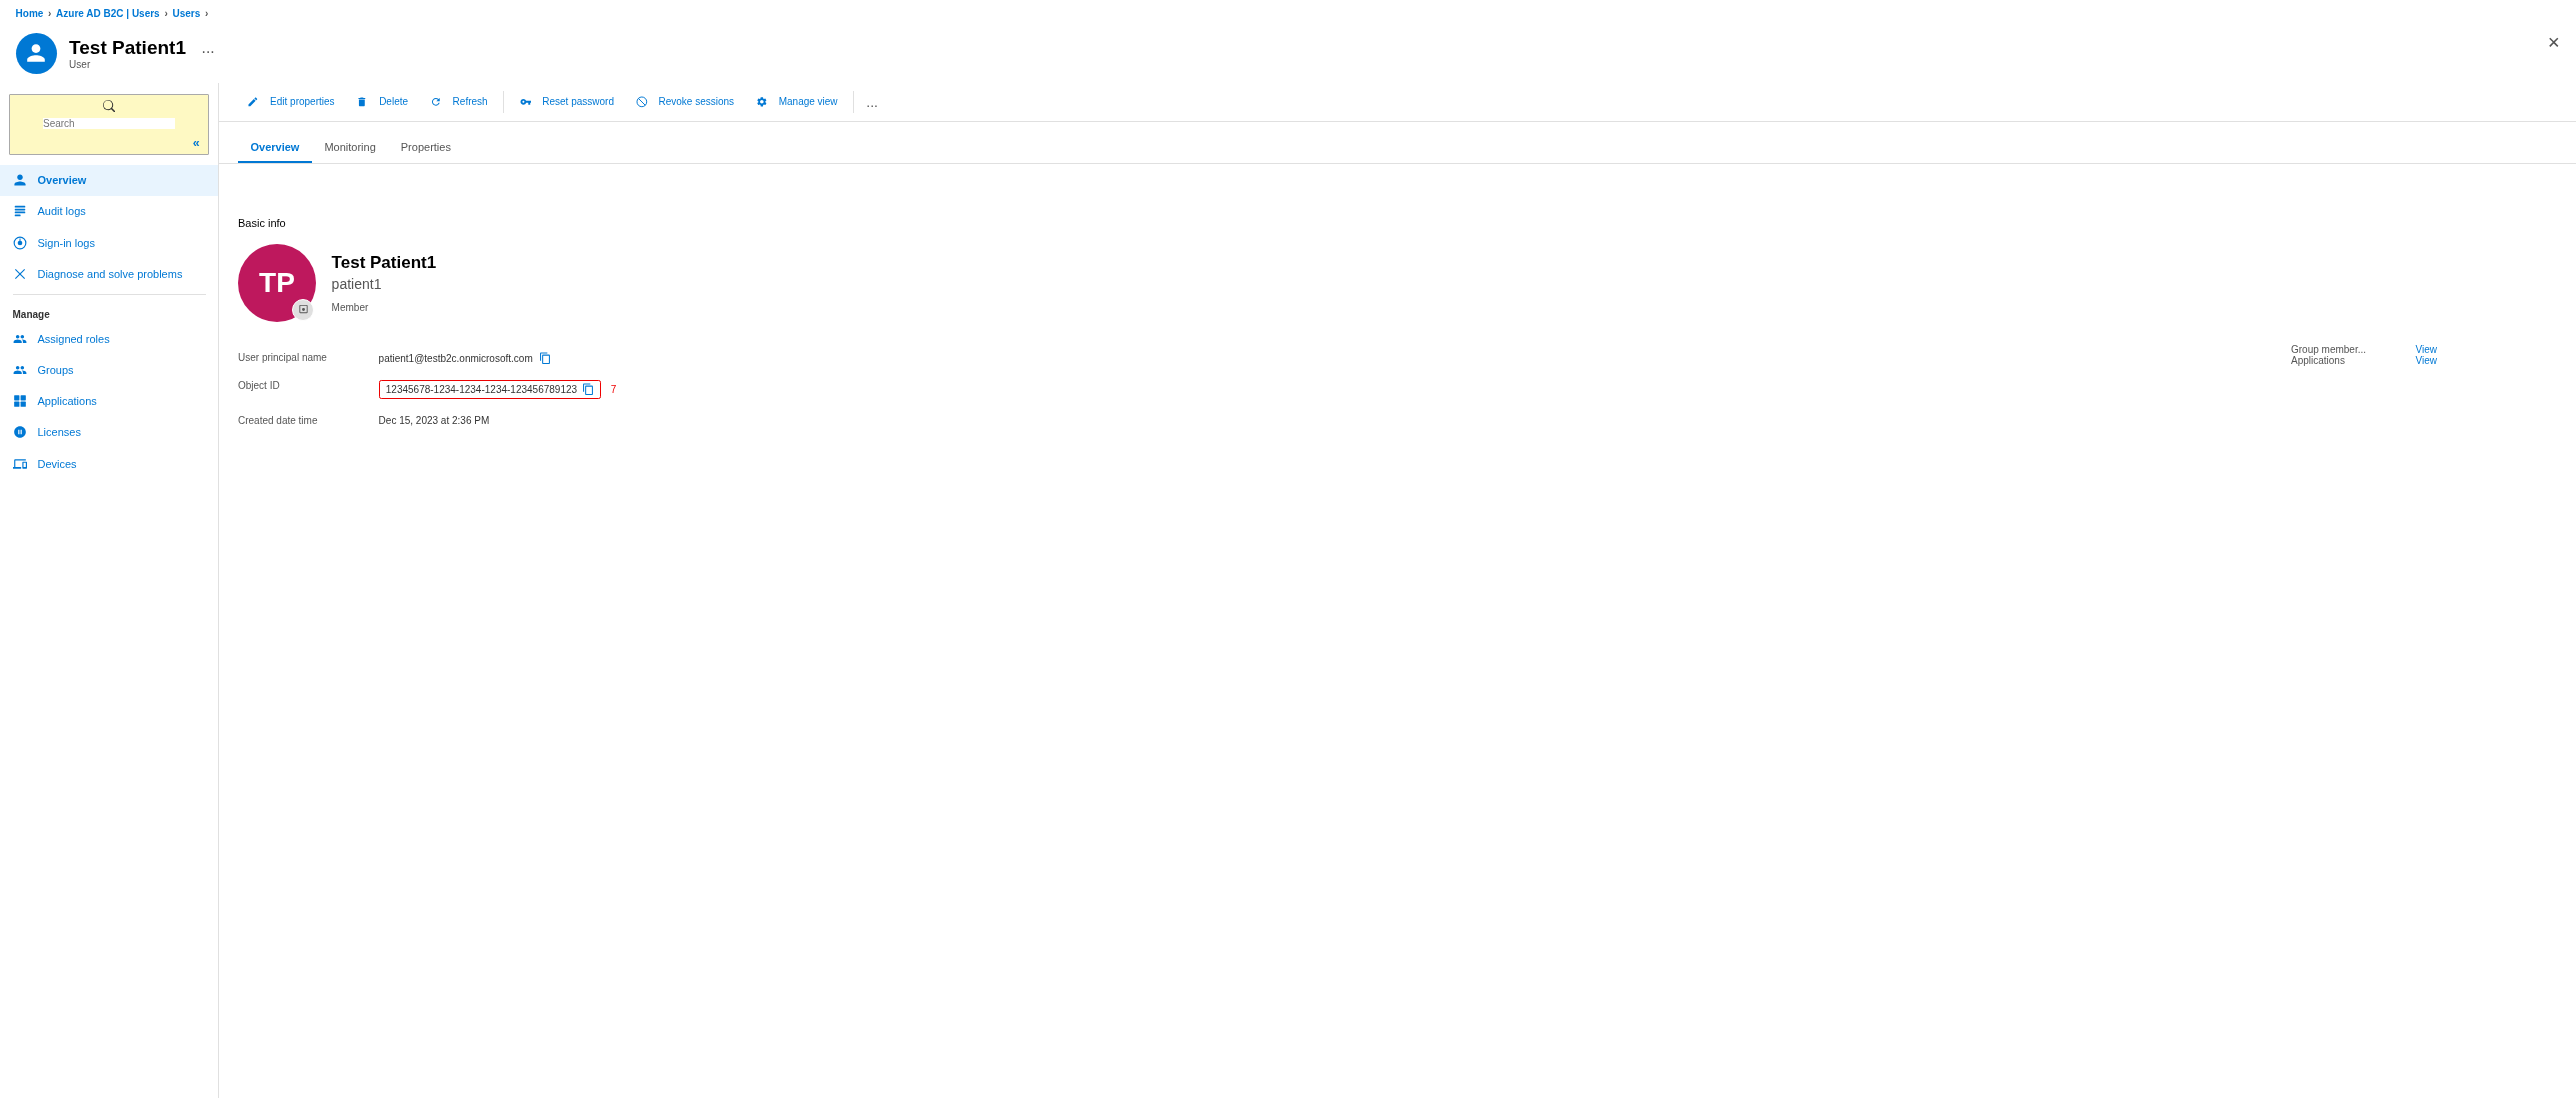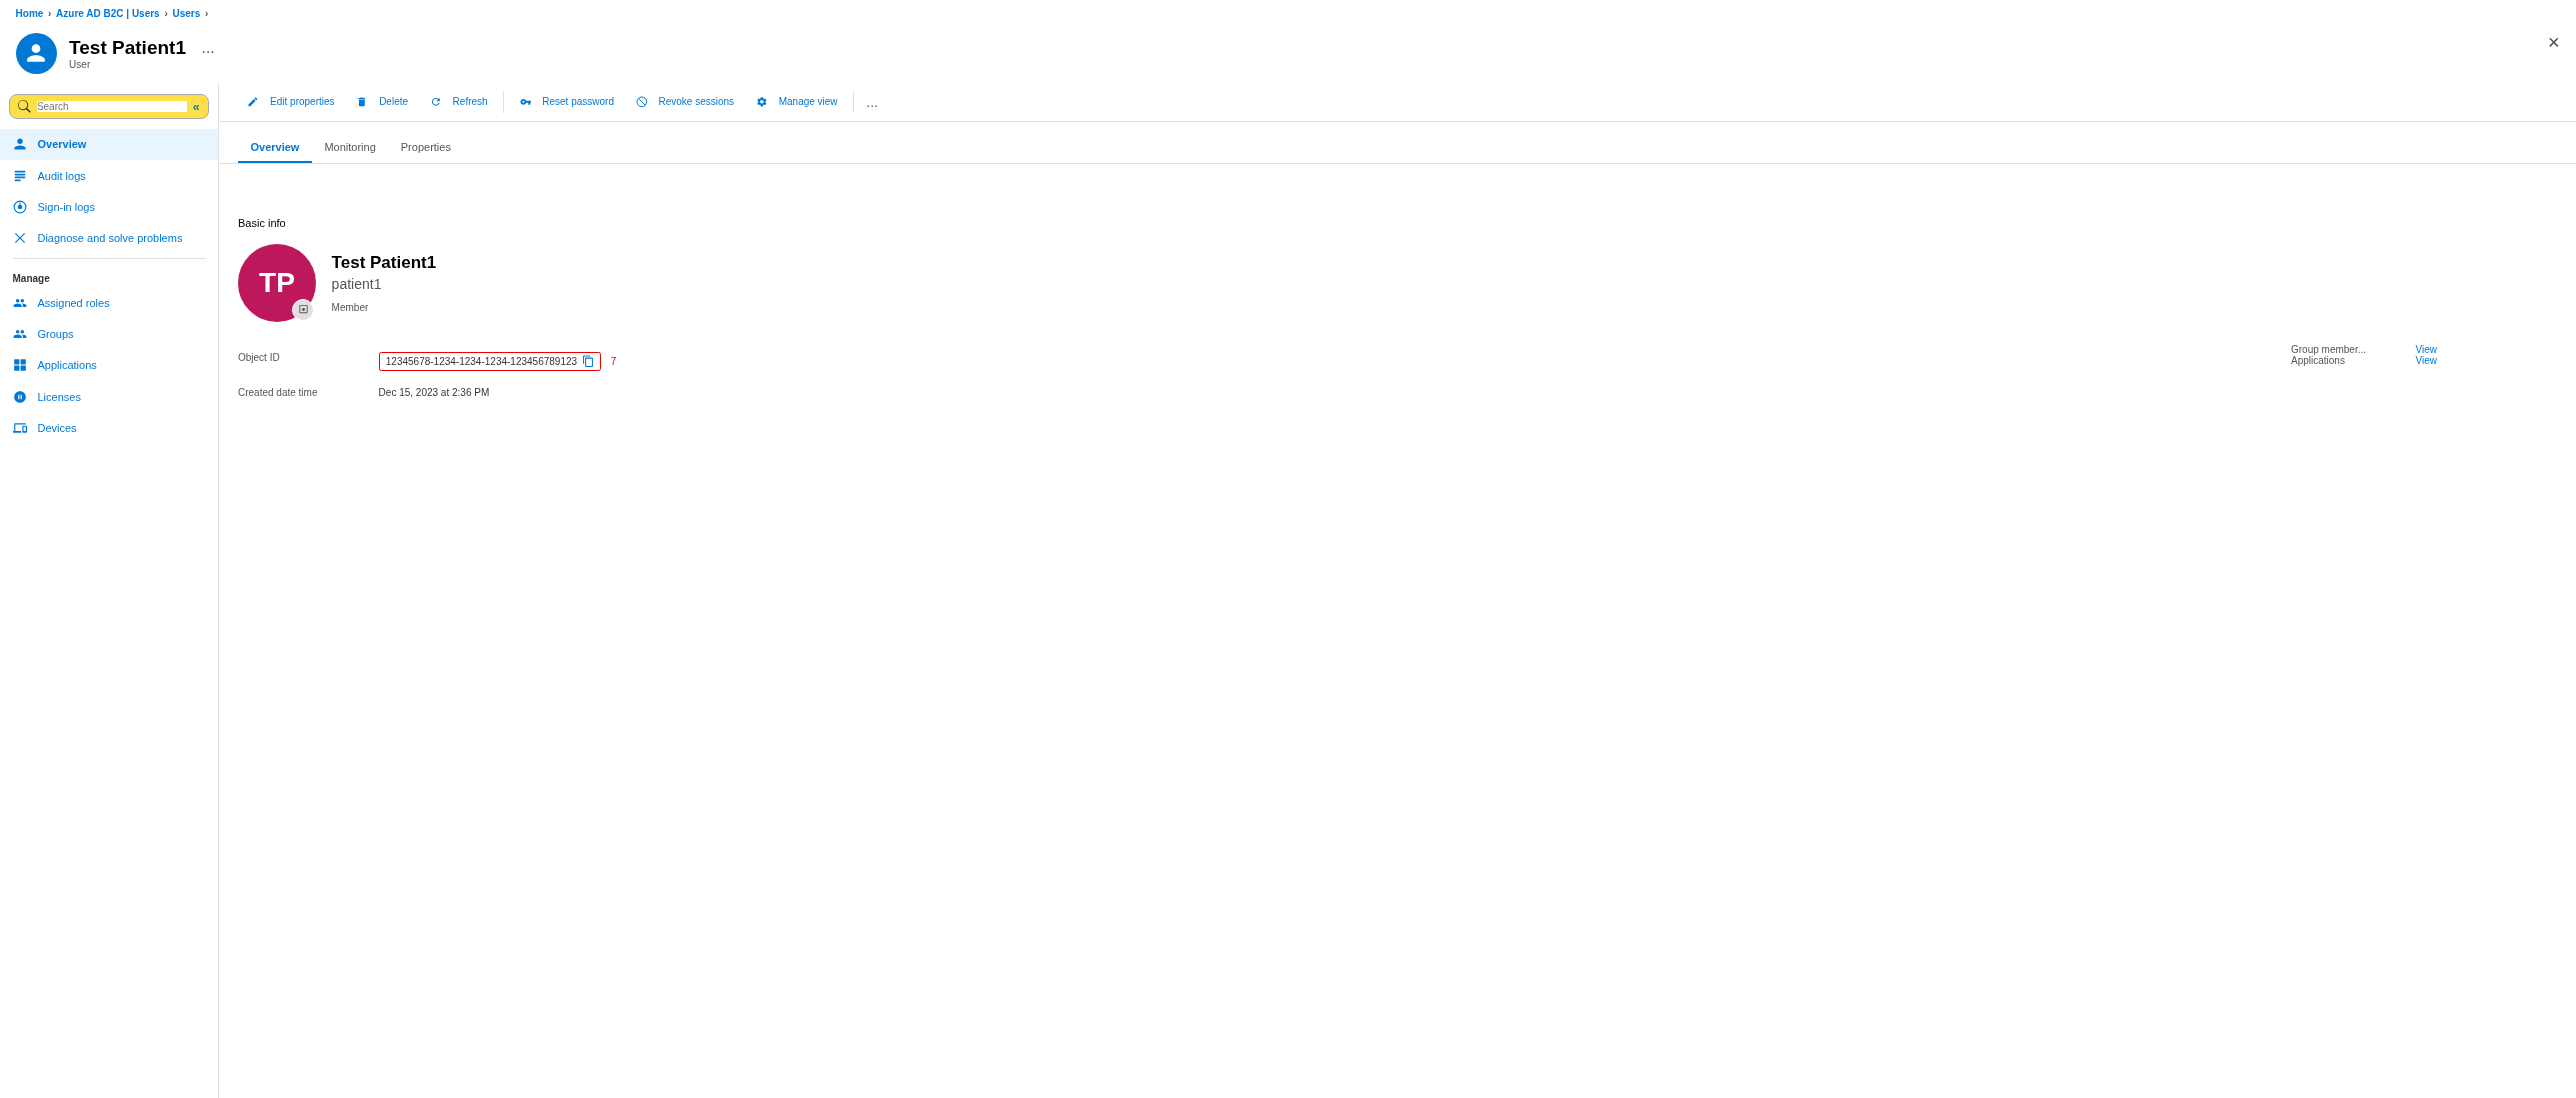--- a/index.html
+++ b/index.html
@@ -19,21 +19,21 @@
     .header-title { font-size: 19px; font-weight: 600; color: #000; }
     .header-subtitle { font-size: 10px; color: #555; }
     .header-ellipsis { margin-left: 7.8px; font-size: 15.6px; color: #555; cursor: pointer; }
     .close-btn { position: absolute; right: 15.6px; top: 7.8px; font-size: 15.6px; color: #555; cursor: pointer; background: none; border: none; }
 
     
     .main-layout { display: flex; flex: 1; overflow: hidden; }
 
     
     .sidebar { width: 219px; border-right: 0.8px solid #e0e0e0; flex-shrink: 0; overflow-y: auto; padding-top: 6.2px; }
-    .search-box { display: flex; align-items: center; margin: 4.7px 9.4px 9.4px 9.4px; border: 0.8px solid #aaa; border-radius: 8px; padding: 4.7px 7.8px; gap: 6.2px; background: #fde047; }
+    .search-box { display: flex; align-items: center; margin: 4.7px 9.4px 9.4px 9.4px; border: 0.8px solid #aaa; border-radius: 1px; padding: 4.7px 7.8px; gap: 6.2px; background: #fef9c3; flex-direction: column; }
     .search-box input { border: none; outline: none; font-size: 10px; flex: 1; color: #333; }
     .collapse-btn { margin-left: auto; color: #0078d4; cursor: pointer; font-size: 12.5px; font-weight: bold; }
 
     .sidebar-item { display: flex; align-items: center; padding: 7.8px 12.5px; cursor: pointer; gap: 9.4px; font-size: 11px; color: #0078d4; border-radius: 0; }
     .sidebar-item.active { background: #e8f4fe; color: #0078d4; font-weight: 600; }
     .sidebar-item .item-icon { width: 15.6px; height: 15.6px; display: flex; align-items: center; justify-content: center; flex-shrink: 0; }
     .sidebar-item .item-label { color: inherit; }
 
     .sidebar-section-title { padding: 9.4px 12.5px 3.1px 12.5px; font-size: 10px; font-weight: 600; color: #333; }
     .sidebar-divider { border: none; border-top: 0.8px solid #e0e0e0; margin: 4.7px 12.5px; }
@@ -285,20 +285,29 @@
           <div class="user-info">
             <span class="user-display-name">Test Patient1</span>
             <span class="user-id-text">patient1</span>
             <span class="user-role-text">Member</span>
           </div>
         </div>
 
         <div class="info-columns">
           <div class="left-col">
 
+            <div class="info-row">
+              <span class="info-label">User principal name</span>
+              <span class="info-value">
+                <span>patient1@testb2c.onmicrosoft.com</span>
+                <svg class="copy-icon" width="12.5" height="12.5" viewBox="0 0 24 24" fill="#0078d4">
+                  <path d="M16 1H4c-1.1 0-2 .9-2 2v14h2V3h12V1zm3 4H8c-1.1 0-2 .9-2 2v14c0 1.1.9 2 2 2h11c1.1 0 2-.9 2-2V7c0-1.1-.9-2-2-2zm0 16H8V7h11v14z"></path>
+                </svg>
+              </span>
+            </div>
 
             <div class="info-row">
               <span class="info-label">Object ID</span>
               <span class="info-value">
                 <span class="object-id-box">
                   <span>12345678-1234-1234-1234-123456789123</span>
                   <svg class="copy-icon" width="12.5" height="12.5" viewBox="0 0 24 24" fill="#0078d4">
                     <path d="M16 1H4c-1.1 0-2 .9-2 2v14h2V3h12V1zm3 4H8c-1.1 0-2 .9-2 2v14c0 1.1.9 2 2 2h11c1.1 0 2-.9 2-2V7c0-1.1-.9-2-2-2zm0 16H8V7h11v14z"></path>
                   </svg>
                 </span>

